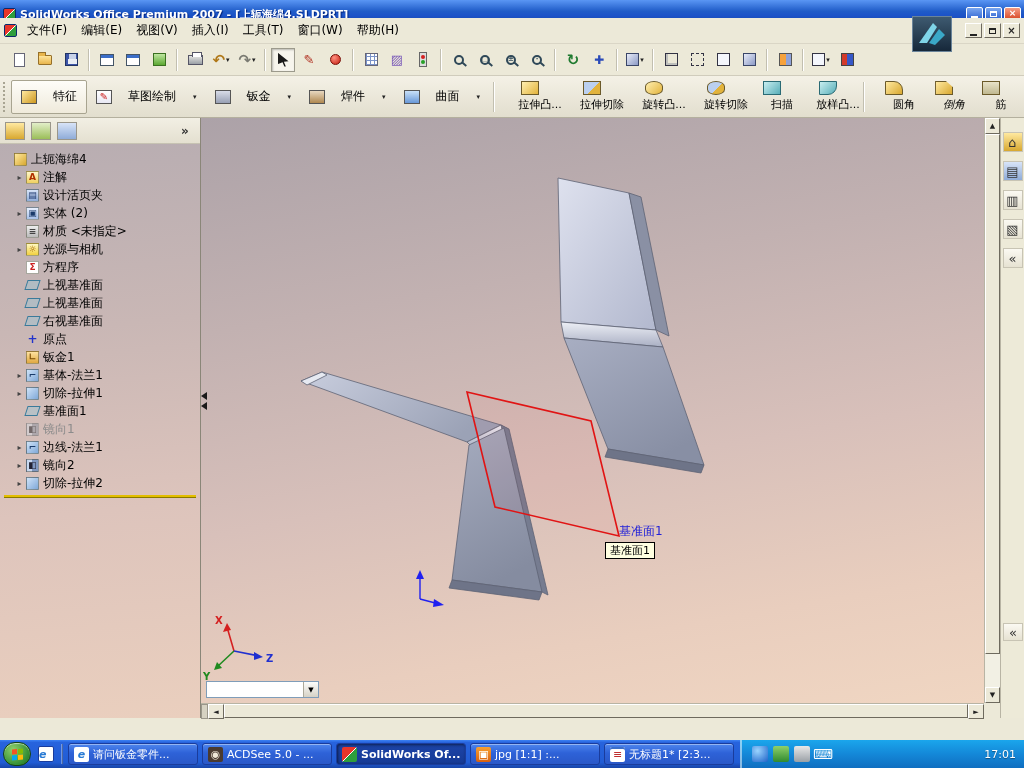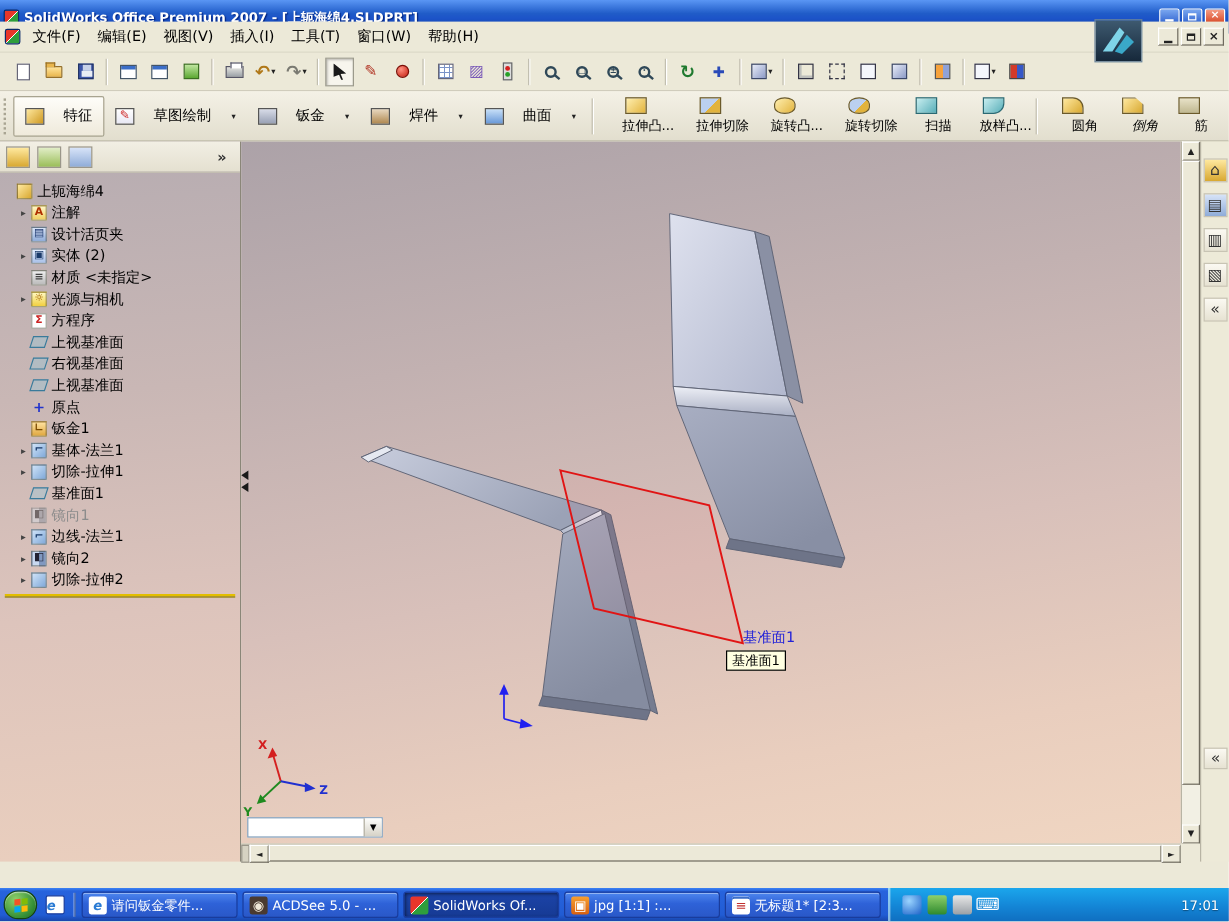--- a/index.html
+++ b/index.html
@@ -177,21 +177,21 @@
   .startbtn{width:28px;height:24px;margin:0 3px;border-radius:12px;flex:none;display:flex;align-items:center;justify-content:center;
     background:radial-gradient(circle at 35% 30%,#8FD06A,#379137 65%,#1E6A1E);border:1px solid #15430F;box-shadow:inset 0 1px 1px rgba(255,255,255,.6);}
   .flag{display:grid;grid-template-columns:5px 5px;grid-template-rows:5px 5px;gap:1px;transform:skewY(-6deg);}
   .flag i{display:block;}
   .f1{background:#F35325;} .f2{background:#81BC06;} .f3{background:#05A6F0;} .f4{background:#FFBA08;}
   .ql{width:20px;height:20px;margin:0 2px;display:flex;align-items:center;justify-content:center;flex:none;}
   .qldiv{width:2px;height:20px;background:rgba(255,255,255,.35);border-right:1px solid rgba(0,0,0,.3);margin:0 3px;flex:none;}
   .task{width:130px;height:22px;margin:0 2px;padding:0 5px;border-radius:3px;display:flex;align-items:center;gap:4px;flex:none;
     color:#fff;font-size:11px;white-space:nowrap;overflow:hidden;border:1px solid #1A3C9C;
     background:linear-gradient(#4E86EE,#2E62D8 45%,#2A58C8);box-shadow:inset 0 1px 0 rgba(255,255,255,.4);}
-  .task.active{background:linear-gradient(#1C44A8,#163A94);box-shadow:inset 1px 1px 3px rgba(0,0,0,.55);}
+  .task.active{background:linear-gradient(#1C44A8,#163A94);box-shadow:inset 1px 1px 3px rgba(0,0,0,.55);font-weight:bold;}
   .task .tico{width:15px;height:15px;flex:none;display:flex;align-items:center;justify-content:center;font-size:11px;border-radius:2px;}
   .tico-ie{background:#fff;color:#2A7BD4;font-weight:bold;font-style:italic;}
   .tico-acd{background:#4A3A30;color:#F0E8D8;font-size:10px;}
   .tico-sw{background:linear-gradient(135deg,#E8362A 48%,#fff 48% 52%,#2E9E3C 52%);}
   .tico-jpg{background:linear-gradient(#F8A030,#D86010);color:#fff;font-size:9px;}
   .tico-doc{background:#fff;color:#C03030;font-size:9px;box-shadow:inset 0 2px 0 #3B6EC8;}
   .tray{margin-left:4px;height:28px;flex:1;display:flex;align-items:center;padding:0 8px 0 10px;
     background:linear-gradient(#1BA6EC 0%,#1488D8 50%,#0F6EC0 100%);border-left:2px solid rgba(255,255,255,.5);color:#fff;}
   .trayico{width:16px;height:16px;margin-right:5px;display:flex;align-items:center;justify-content:center;
     font-size:11px;color:#fff;border-radius:2px;flex:none;}
@@ -470,26 +470,26 @@
           <span class="tlabel">方程序</span>
         </div>
         <div class="trow child">
           <span class="tw"></span>
           <span class="ti ti-plane"></span>
           <span class="tlabel">上视基准面</span>
         </div>
         <div class="trow child">
           <span class="tw"></span>
           <span class="ti ti-plane"></span>
+          <span class="tlabel">上视基准面</span>
+        </div>
+        <div class="trow child">
+          <span class="tw"></span>
+          <span class="ti ti-plane"></span>
           <span class="tlabel">右视基准面</span>
-        </div>
-        <div class="trow child">
-          <span class="tw"></span>
-          <span class="ti ti-plane"></span>
-          <span class="tlabel">上视基准面</span>
         </div>
         <div class="trow child">
           <span class="tw"></span>
           <span class="ti ti-origin">+</span>
           <span class="tlabel">原点</span>
         </div>
         <div class="trow child">
           <span class="tw"></span>
           <span class="ti ti-sm">∟</span>
           <span class="tlabel">钣金1</span>

